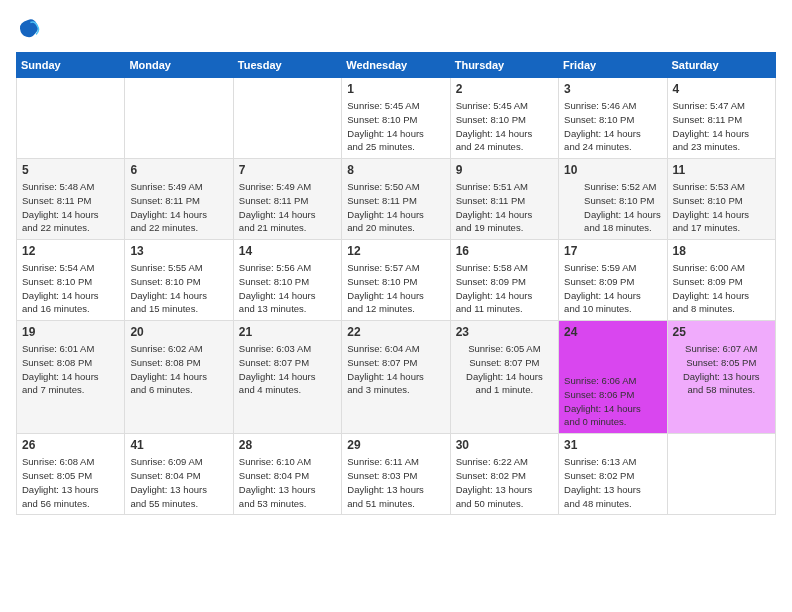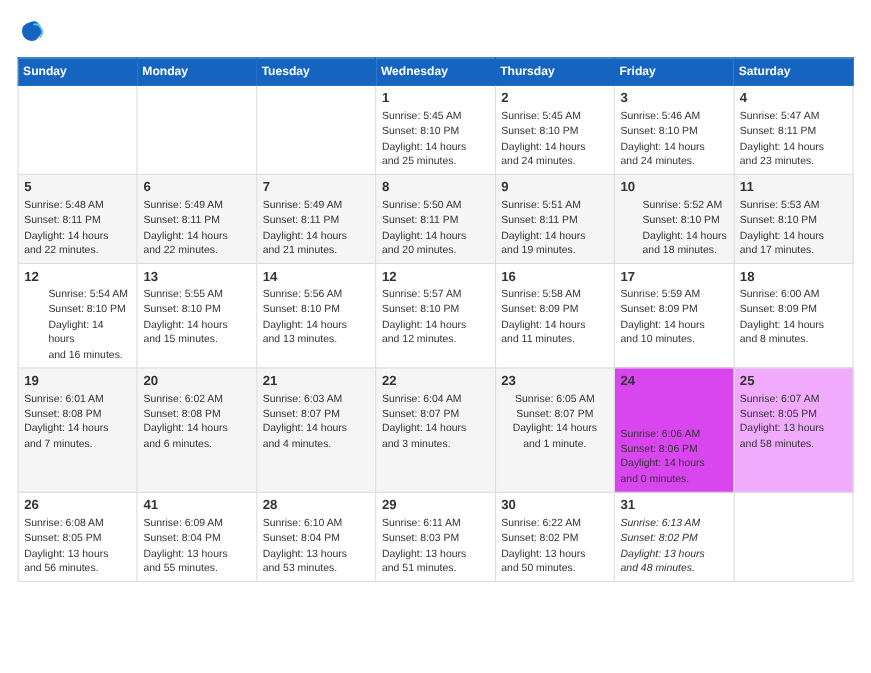--- a/index.html
+++ b/index.html
@@ -197,21 +197,21 @@
           <span class="day-num">11</span>
           <div class="day-info" style="white-space: pre-line;">Sunrise: 5:53 AM
 Sunset: 8:10 PM
 Daylight: 14 hours
 and 17 minutes.</div>
         </td>
       </tr>
       <tr>
         <td>
           <span class="day-num">12</span>
-          <div class="day-info" style="white-space: pre-line; margin-left: 22px;">Sunrise: 5:54 AM
+          <div class="day-info" style="white-space: pre-line;">Sunrise: 5:54 AM
 Sunset: 8:10 PM
 Daylight: 14 hours
 and 16 minutes.</div>
         </td>
         <td>
           <span class="day-num">13</span>
           <div class="day-info" style="white-space: pre-line;">Sunrise: 5:55 AM
 Sunset: 8:10 PM
 Daylight: 14 hours
 and 15 minutes.</div>
@@ -290,21 +290,21 @@
         </td>
         <td style="background: #d946ef;">
           <span class="day-num">24</span>
           <div class="day-info" style="white-space: pre-line; margin-top: 35px;">Sunrise: 6:06 AM
 Sunset: 8:06 PM
 Daylight: 14 hours
 and 0 minutes.</div>
         </td>
         <td style="background: #f0abfc;">
           <span class="day-num">25</span>
-          <div class="day-info" style="white-space: pre-line;">Sunrise: 6:07 AM
+          <div class="day-info" style="white-space: pre-line; text-align: center;">Sunrise: 6:07 AM
 Sunset: 8:05 PM
 Daylight: 13 hours
 and 58 minutes.</div>
         </td>
       </tr>
       <tr>
         <td>
           <span class="day-num">26</span>
           <div class="day-info" style="white-space: pre-line;">Sunrise: 6:08 AM
 Sunset: 8:05 PM
@@ -334,21 +334,21 @@
         </td>
         <td>
           <span class="day-num">30</span>
           <div class="day-info" style="white-space: pre-line;">Sunrise: 6:22 AM
 Sunset: 8:02 PM
 Daylight: 13 hours
 and 50 minutes.</div>
         </td>
         <td>
           <span class="day-num">31</span>
-          <div class="day-info" style="white-space: pre-line; font-style: italic;">Sunrise: 6:13 AM
+          <div class="day-info" style="white-space: pre-line;">Sunrise: 6:13 AM
 Sunset: 8:02 PM
 Daylight: 13 hours
 and 48 minutes.</div>
         </td>
         <td class="empty"></td>
       </tr>
     </tbody>
 </table>
 
 </body></html>

